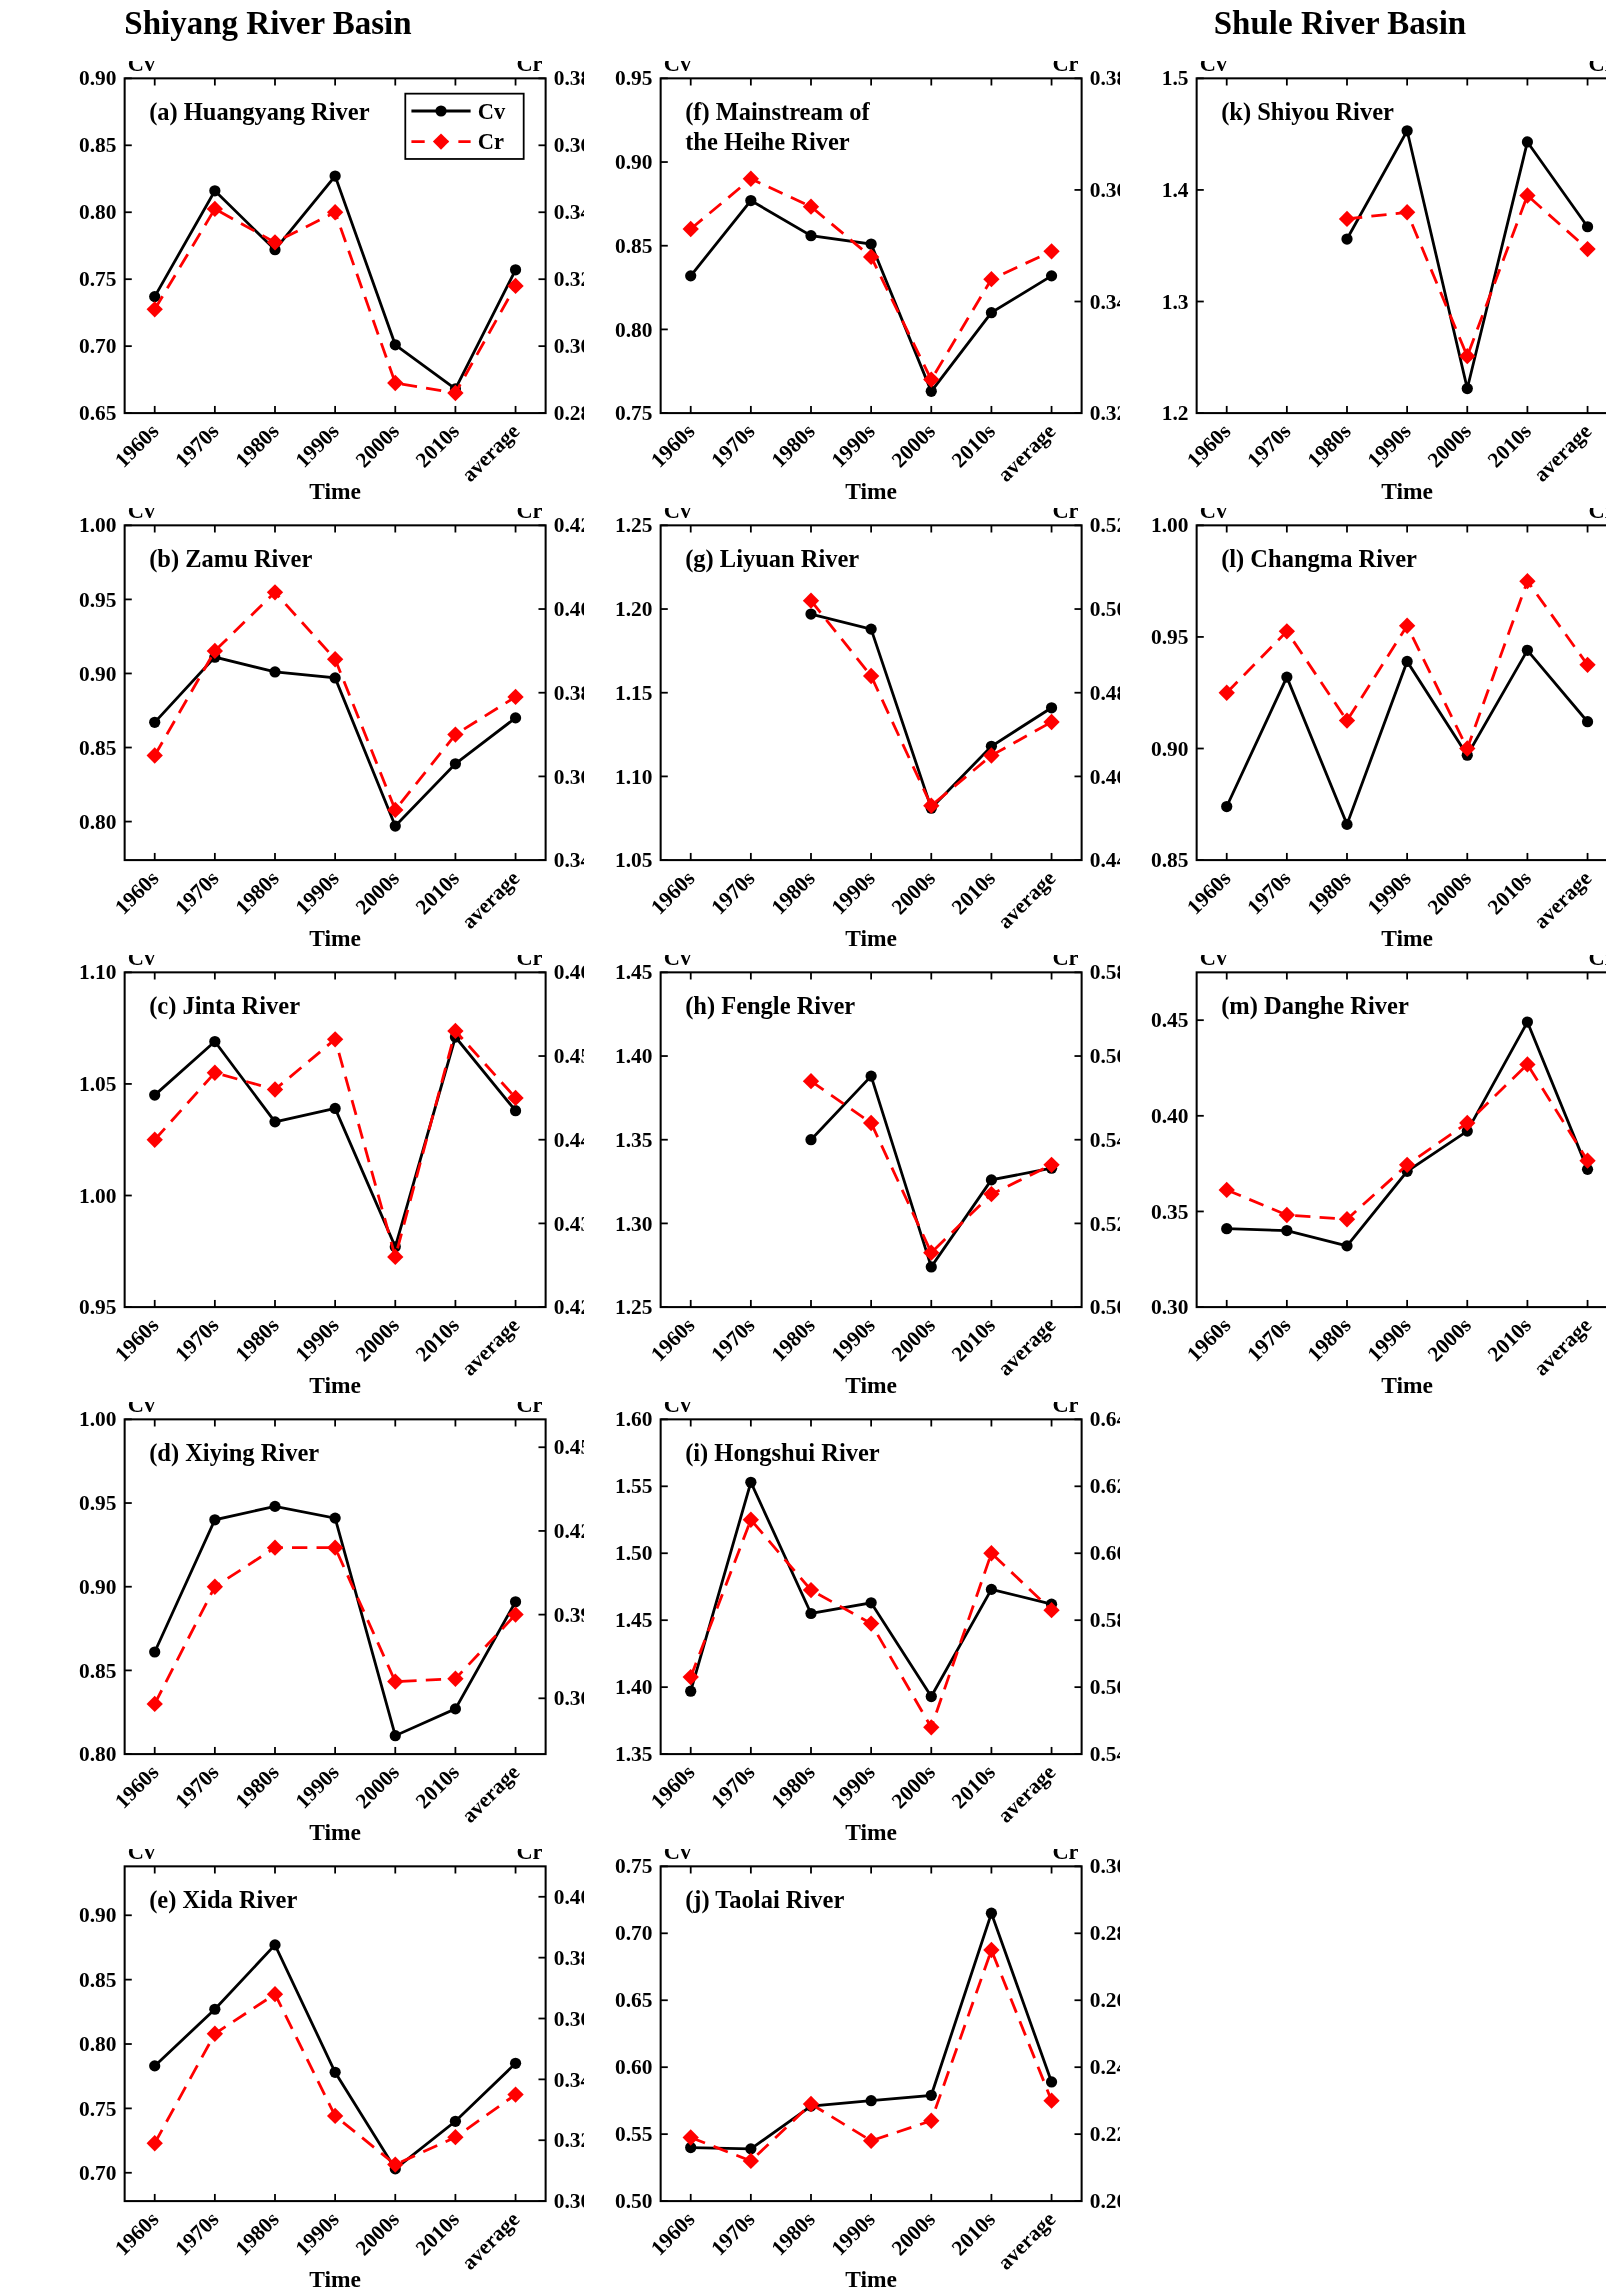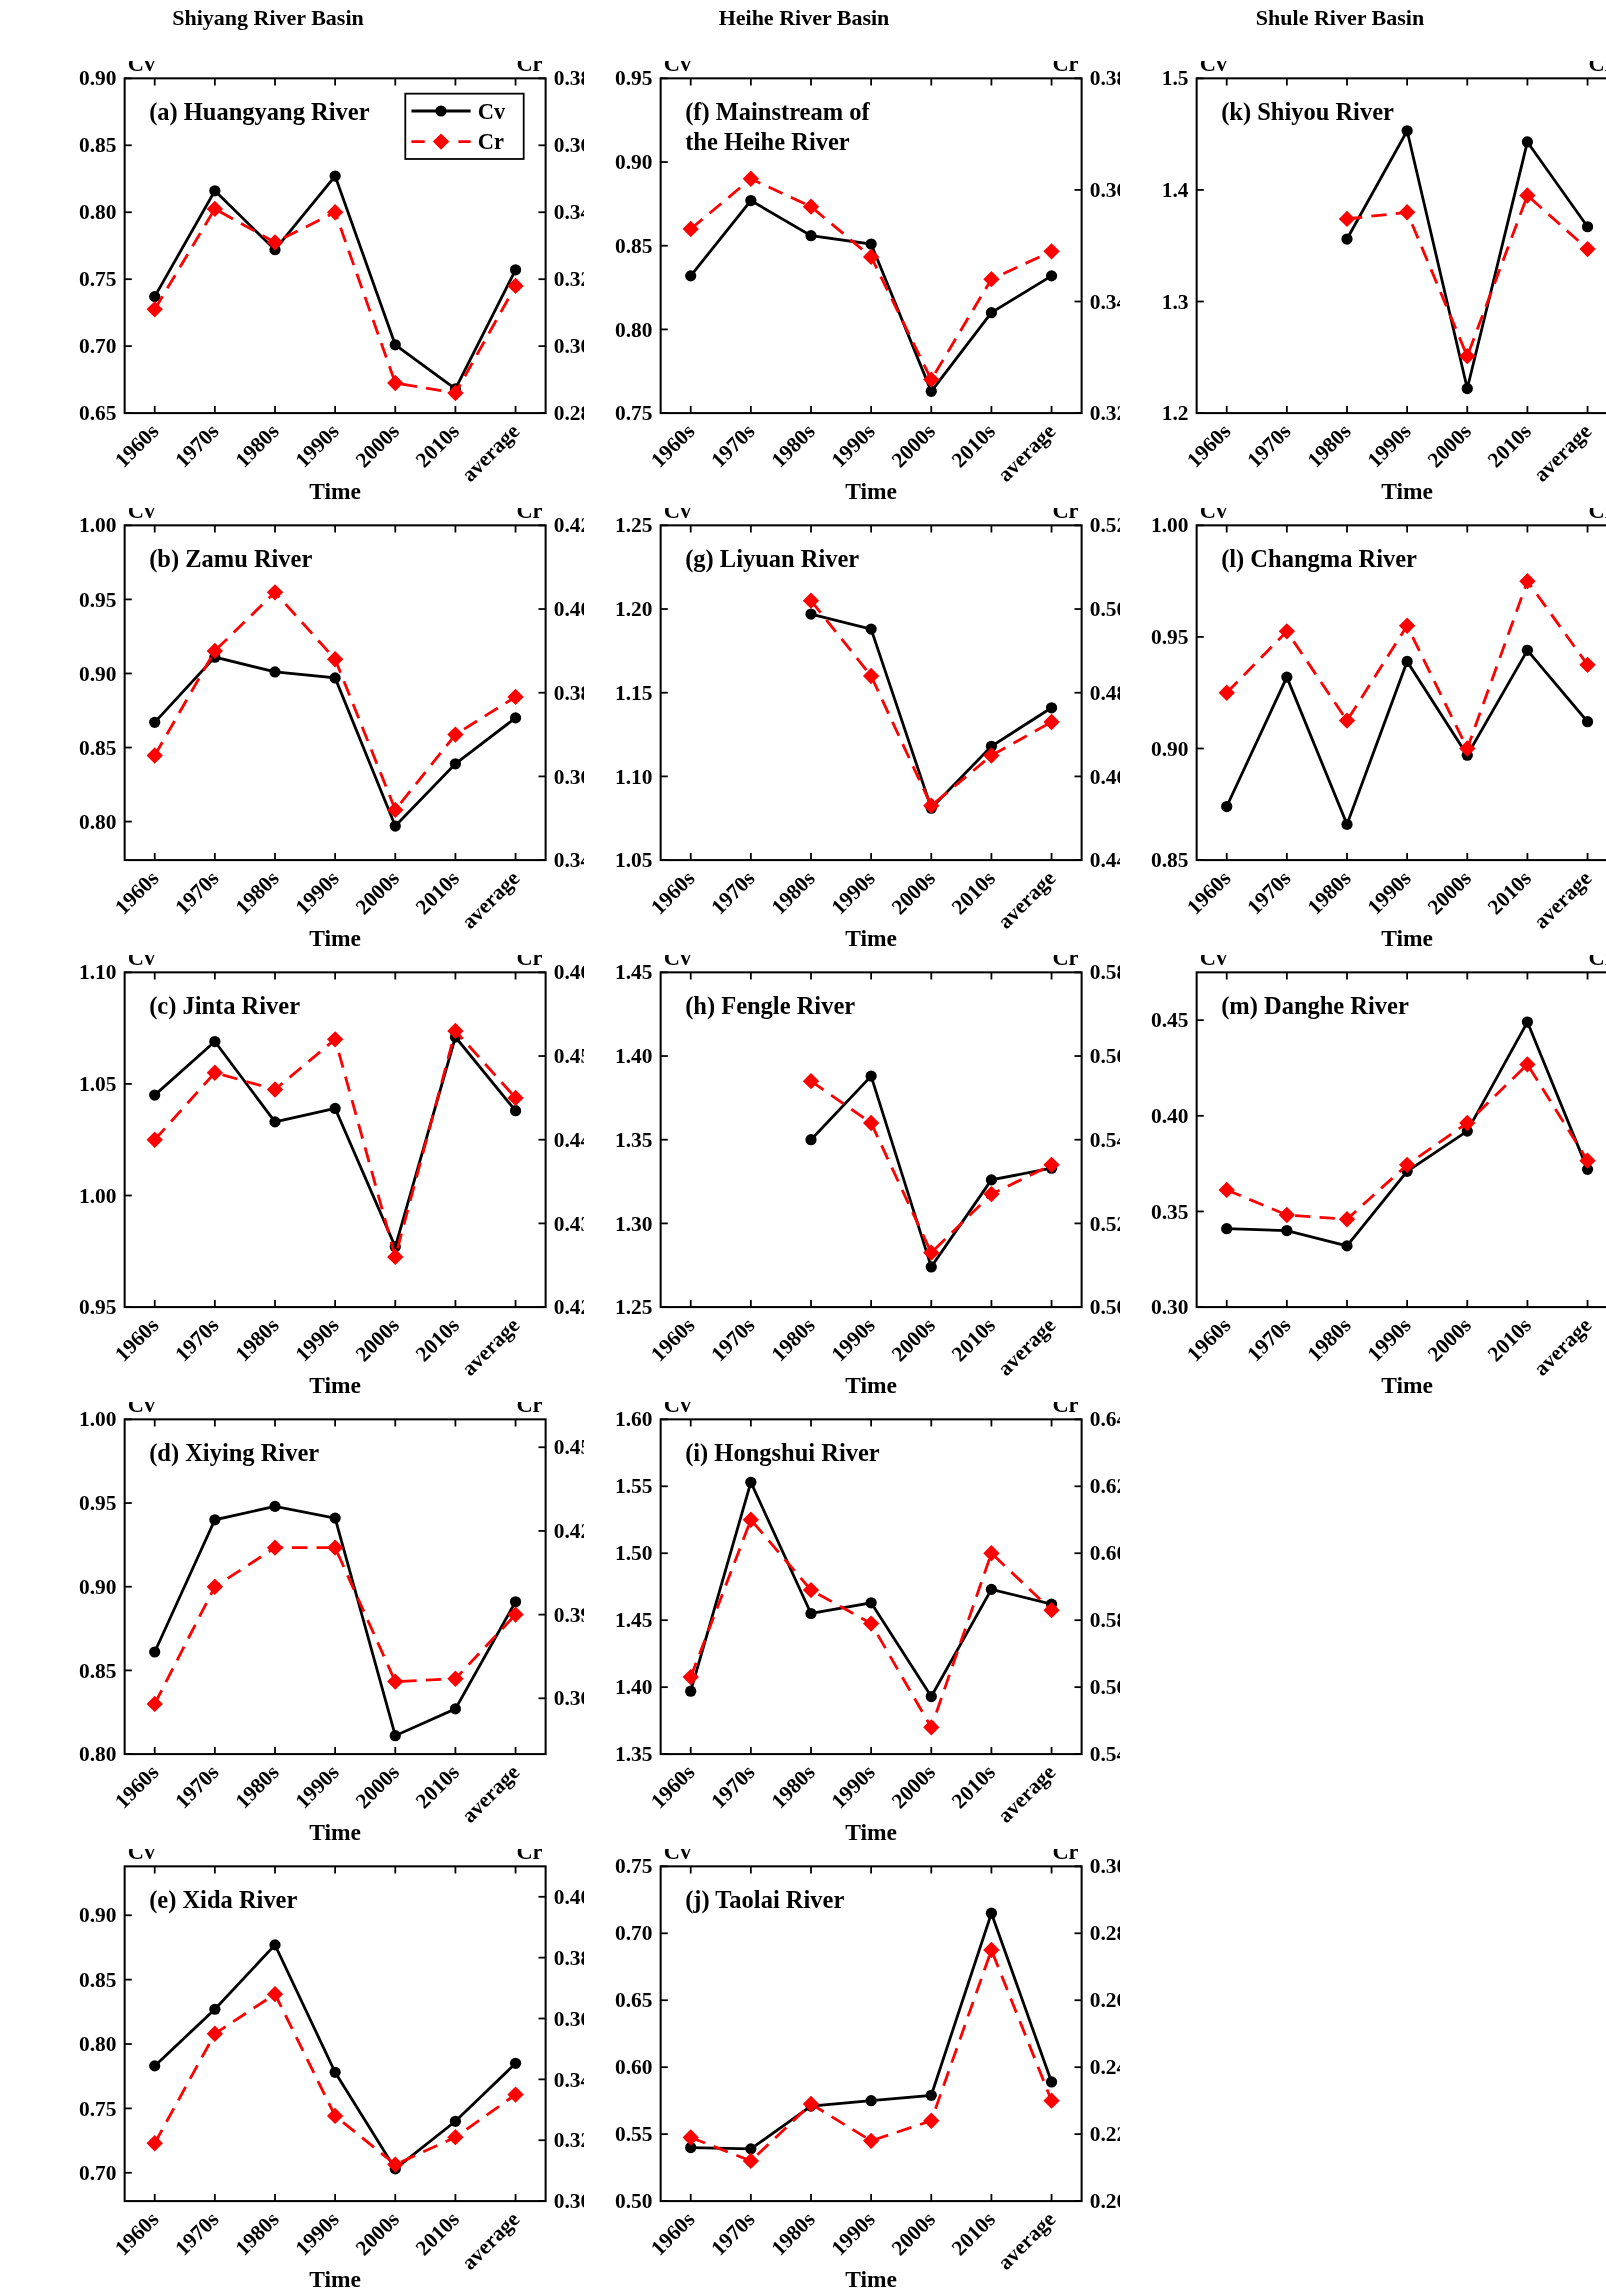--- a/index.html
+++ b/index.html
@@ -6,33 +6,32 @@
   #figure{
     position:relative;
     width:1607px;height:2295px;background:#ffffff;
     display:grid;
     grid-template-columns:repeat(3,536px);
     grid-template-rows:61px repeat(5,447px);
     font-family:"Liberation Serif","DejaVu Serif",serif;
   }
   .basin-title{
     grid-row:1;
-    font-weight:bold;font-size:22px;color:#000;
+    font-weight:bold;font-size:33px;color:#000;
     text-align:center;padding-top:7.1px;line-height:1;
   }
   .panel{position:relative;margin-left:48px;}
   .panel svg{display:block;}
   text{font-family:"Liberation Serif","DejaVu Serif",serif;font-weight:bold;fill:#000;}
 </style>
 </head>
 <body>
 
 <div id="figure">
   <div class="basin-title" style="grid-column:1">Shiyang River Basin</div>
-  <div class="basin-title" style="grid-column:2">Heihe River Basin</div>
   <div class="basin-title" style="grid-column:3">Shule River Basin</div>
 
 <div class="panel" style="grid-area: 2 / 1;">
       <svg width="536" height="447" viewBox="0 0 1050 876">
         <rect x="150" y="34" width="825" height="656" fill="none" stroke="#000" stroke-width="4"></rect>
         <text x="156" y="20" text-anchor="start" font-size="44">Cv</text>
         <text x="969" y="20" text-anchor="end" font-size="44">Cr</text>
         <line x1="150" y1="34" x2="164" y2="34" stroke="#000" stroke-width="3.5"></line>
         <text x="134" y="48" text-anchor="end" font-size="42">0.90</text>
         <line x1="150" y1="165.2000000000001" x2="164" y2="165.2000000000001" stroke="#000" stroke-width="3.5"></line>

